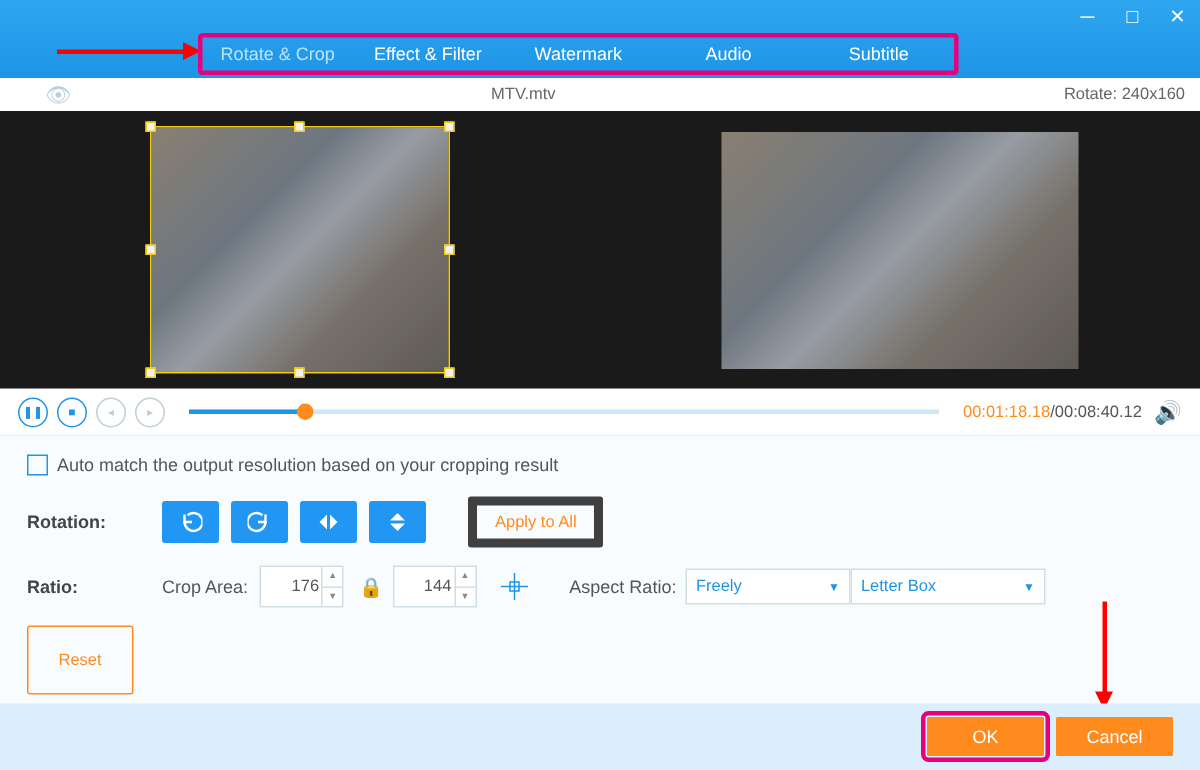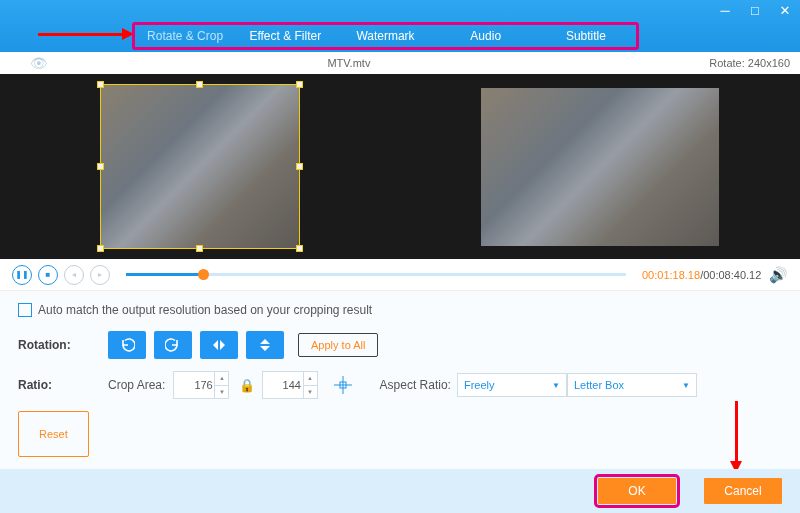--- a/index.html
+++ b/index.html
@@ -39,33 +39,33 @@
 .time{font-size:11px;margin-left:6px}
 .time .cur{color:#ff8a1e}
 .vol{color:#1e95e5;font-size:15px;margin-left:8px}
 
 .panel{background:#f9fcff;padding:12px 18px 6px}
 .chk-row{display:flex;align-items:center;margin-bottom:14px}
 .chk{width:14px;height:14px;border:1px solid #1e95e5;margin-right:6px;display:inline-block}
 .row{display:flex;align-items:center;margin-bottom:12px}
 .lbl{width:90px;font-size:12px;font-weight:600;color:#444}
 .rbtn{width:38px;height:28px;background:#2196f3;display:flex;align-items:center;justify-content:center;margin-right:8px;color:#fff;font-size:14px;border-radius:2px}
-.apply-all{border:1px solid #404040;color:#ff8a1e;padding:5px 12px;font-size:11px;margin-left:6px;border-radius:2px}
+.apply-all{border:6px solid #404040;color:#ff8a1e;padding:5px 12px;font-size:11px;margin-left:20px;border-radius:2px}
 .numfield{border:1px solid #cfdde6;height:28px;width:56px;display:flex;align-items:center;padding-left:20px;font-size:11px;background:#fff;position:relative;margin-right:4px}
 .spin{position:absolute;right:0;top:0;width:14px;height:100%;display:flex;flex-direction:column;border-left:1px solid #cfdde6}
 .spin span{flex:1;display:flex;align-items:center;justify-content:center;font-size:6px;color:#888}
 .spin span:first-child{border-bottom:1px solid #cfdde6}
 .lock{color:#1e95e5;margin:0 6px;font-size:13px}
 .crop-ico{width:22px;height:22px;margin-left:10px;display:flex;align-items:center;justify-content:center}
 .select{border:1px solid #cfdde6;height:24px;width:110px;display:flex;align-items:center;justify-content:space-between;padding:0 6px;font-size:11px;background:#fff;color:#1e95e5}
 .select .arr{color:#1e95e5;font-size:8px}
 .ml{margin-left:26px}
 .reset{border:1px solid #ff8a1e;color:#ff8a1e;padding:16px 20px;font-size:11px;border-radius:2px;display:inline-block}
 
-.footer{position:absolute;bottom:0;left:0;right:0;height:44px;background:#daeefb;display:flex;align-items:center;justify-content:flex-end;padding-right:18px;gap:28px}
+.footer{position:absolute;bottom:0;left:0;right:0;height:44px;background:#daeefb;display:flex;align-items:center;justify-content:flex-end;padding-right:18px;gap:8px}
 .btn{width:78px;height:26px;display:flex;align-items:center;justify-content:center;font-size:12px;color:#fff;border-radius:1px}
 .ok{background:#ff8a1e;outline:3px solid #e6007e;outline-offset:1px}
 .cancel{background:#ff8a1e}
 .arrow-v{position:absolute;right:62px;bottom:50px;width:3px;height:62px;background:#ff0000}
 .arrow-v:after{content:"";position:absolute;left:-5px;bottom:-10px;border-top:12px solid #ff0000;border-left:6px solid transparent;border-right:6px solid transparent}
 </style>
 </head>
 <body>
 
 <div class="titlebar">

